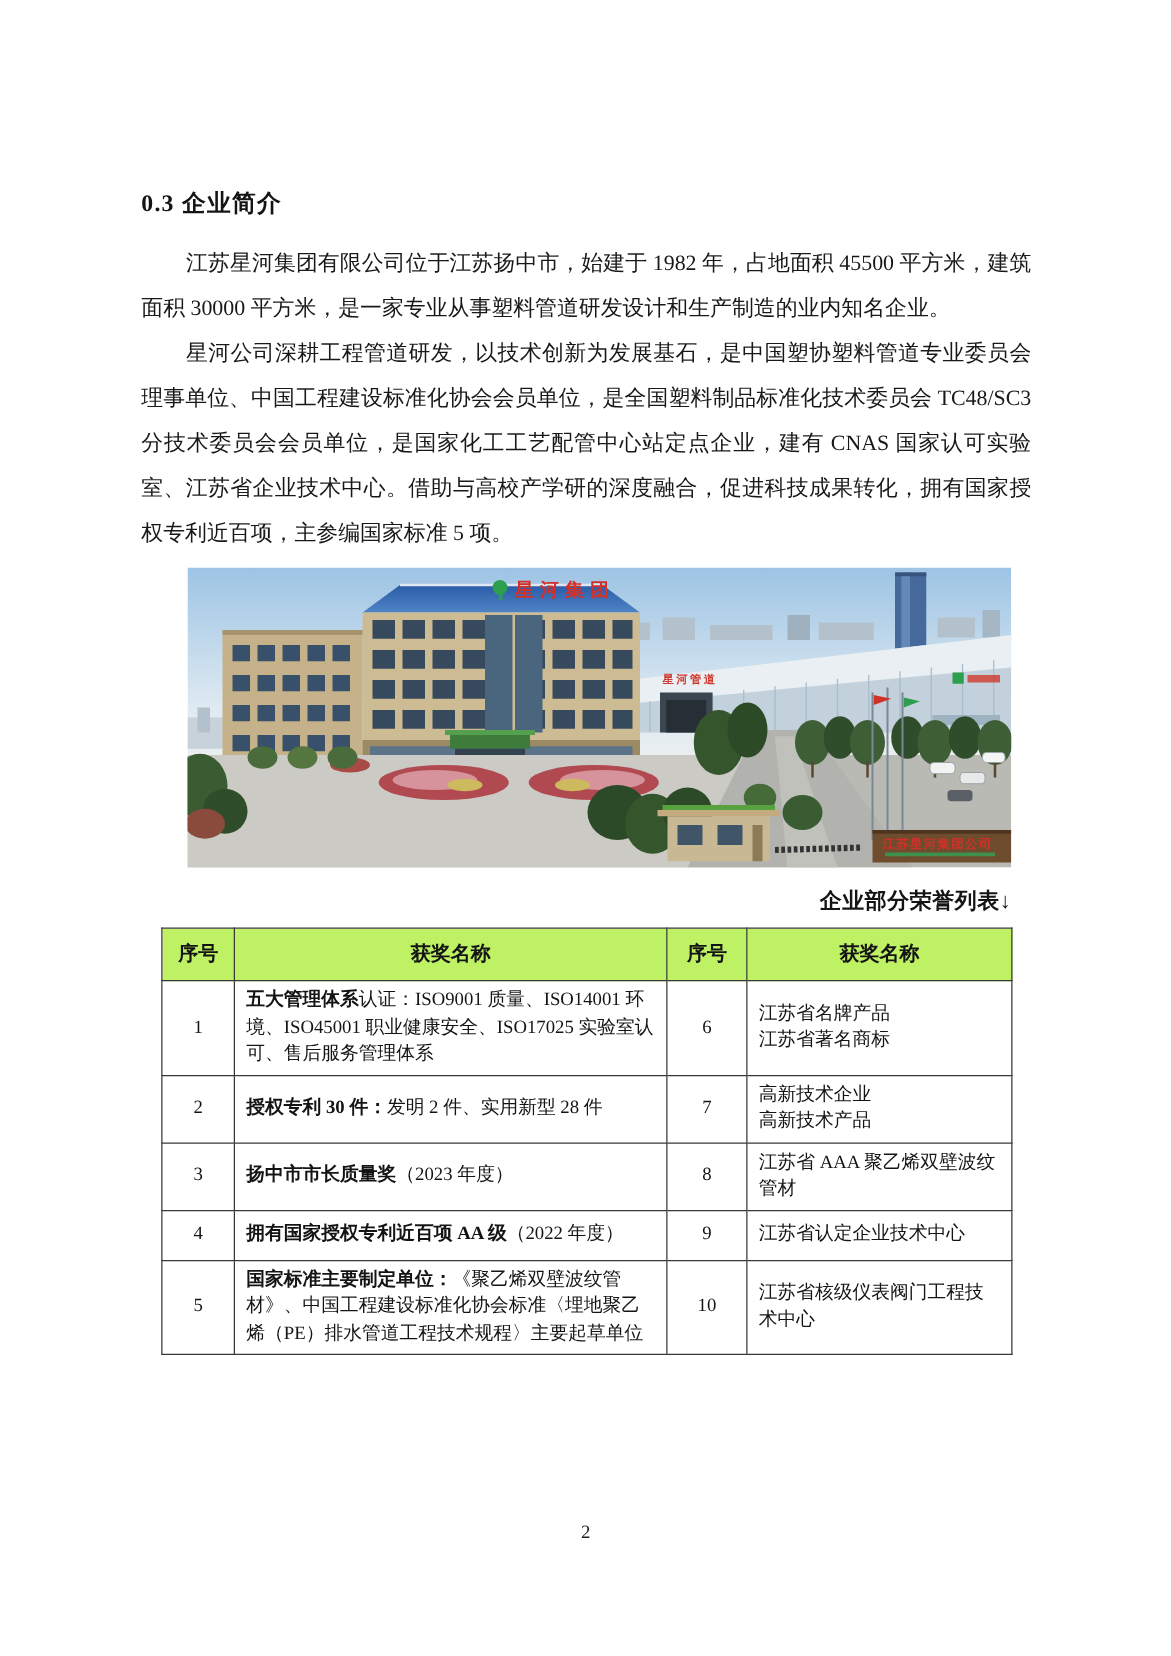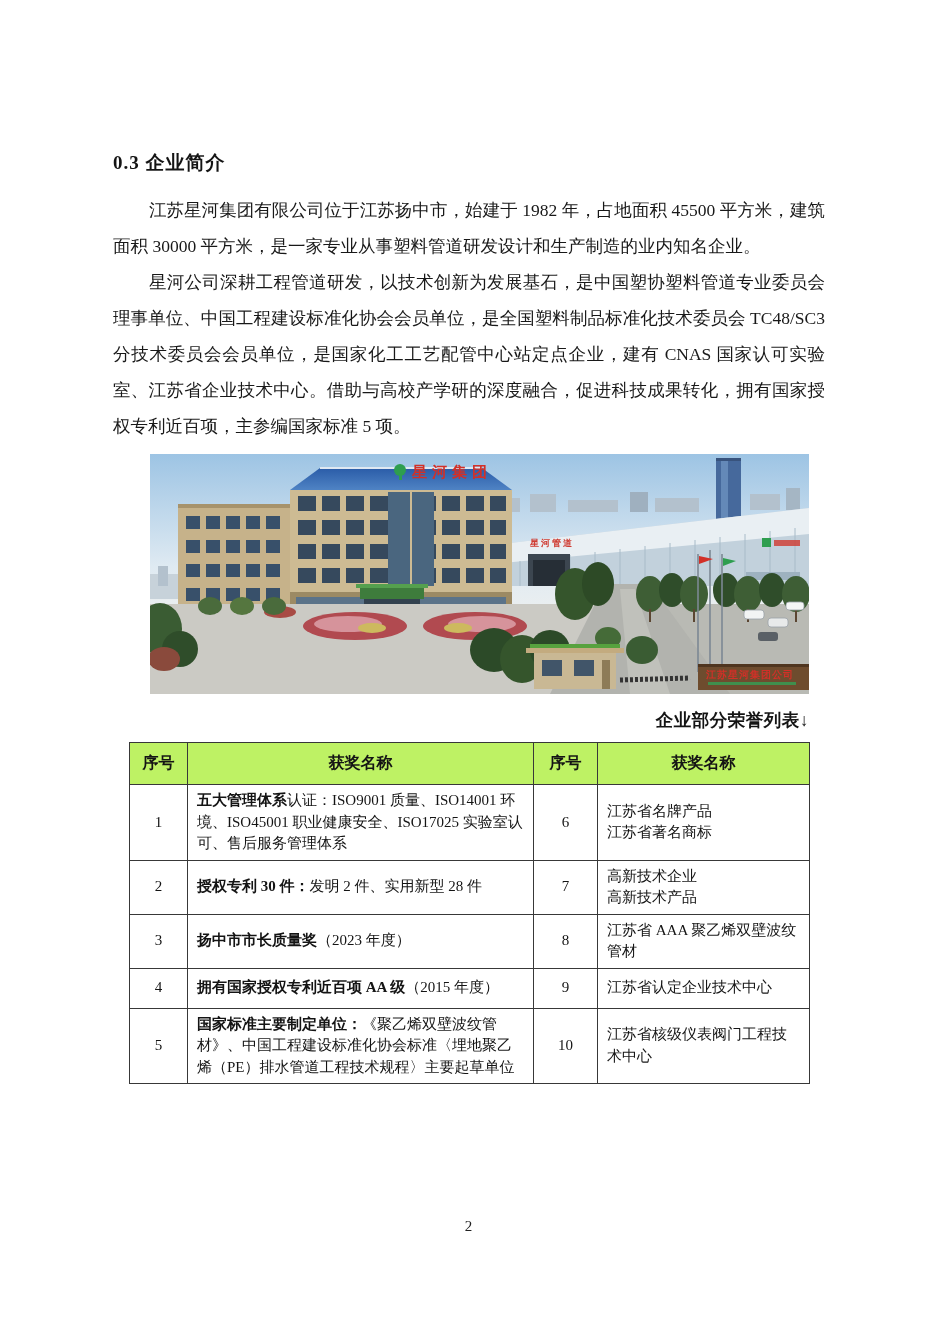--- a/index.html
+++ b/index.html
@@ -313,21 +313,21 @@
 高新技术产品</td>
         </tr>
         <tr class="r3">
           <td class="no">3</td>
           <td class="award"><span class="lead">扬中市市长质量奖</span><span>（2023 年度）</span></td>
           <td class="no">8</td>
           <td class="award pre">江苏省 AAA 聚乙烯双壁波纹管材</td>
         </tr>
         <tr class="r4">
           <td class="no">4</td>
-          <td class="award"><span class="lead">拥有国家授权专利近百项 AA 级</span><span>（2015 年度）</span></td>
+          <td class="award"><span class="lead">拥有国家授权专利近百项 AA 级</span><span>（2022 年度）</span></td>
           <td class="no">9</td>
           <td class="award pre">江苏省认定企业技术中心</td>
         </tr>
         <tr class="r5">
           <td class="no">5</td>
           <td class="award"><span class="lead">国家标准主要制定单位：</span><span>《聚乙烯双壁波纹管材》、中国工程建设标准化协会标准〈埋地聚乙烯（PE）排水管道工程技术规程〉主要起草单位</span></td>
           <td class="no">10</td>
           <td class="award pre">江苏省核级仪表阀门工程技术中心</td>
         </tr>
       </tbody>

